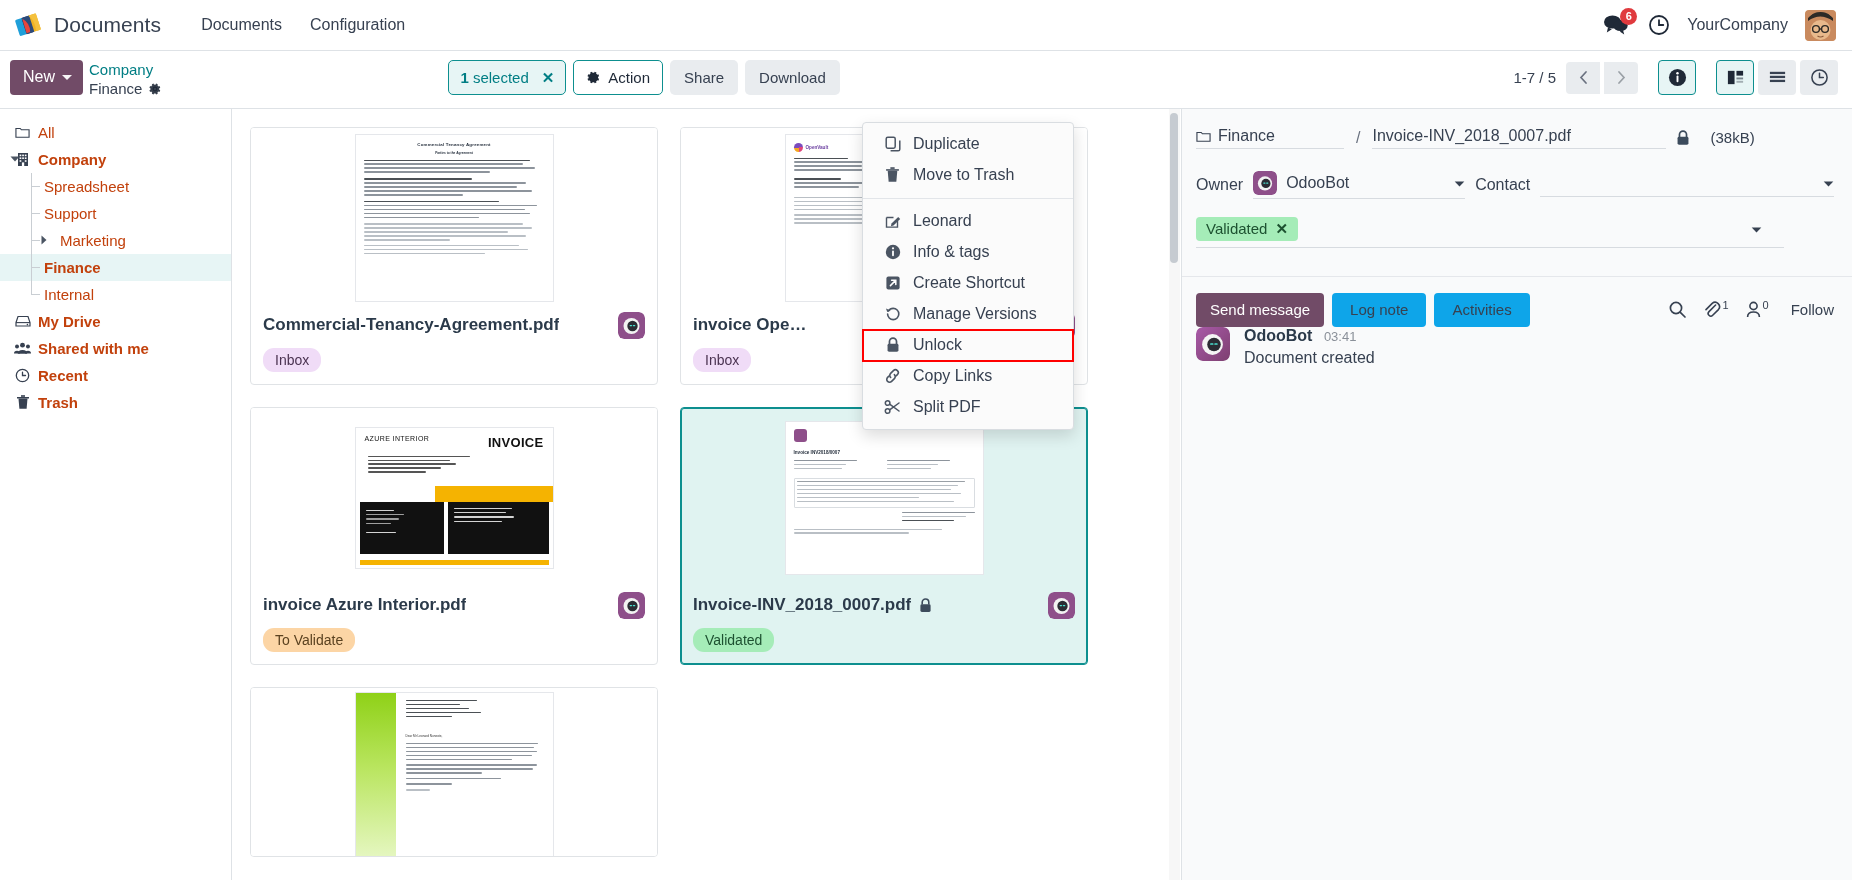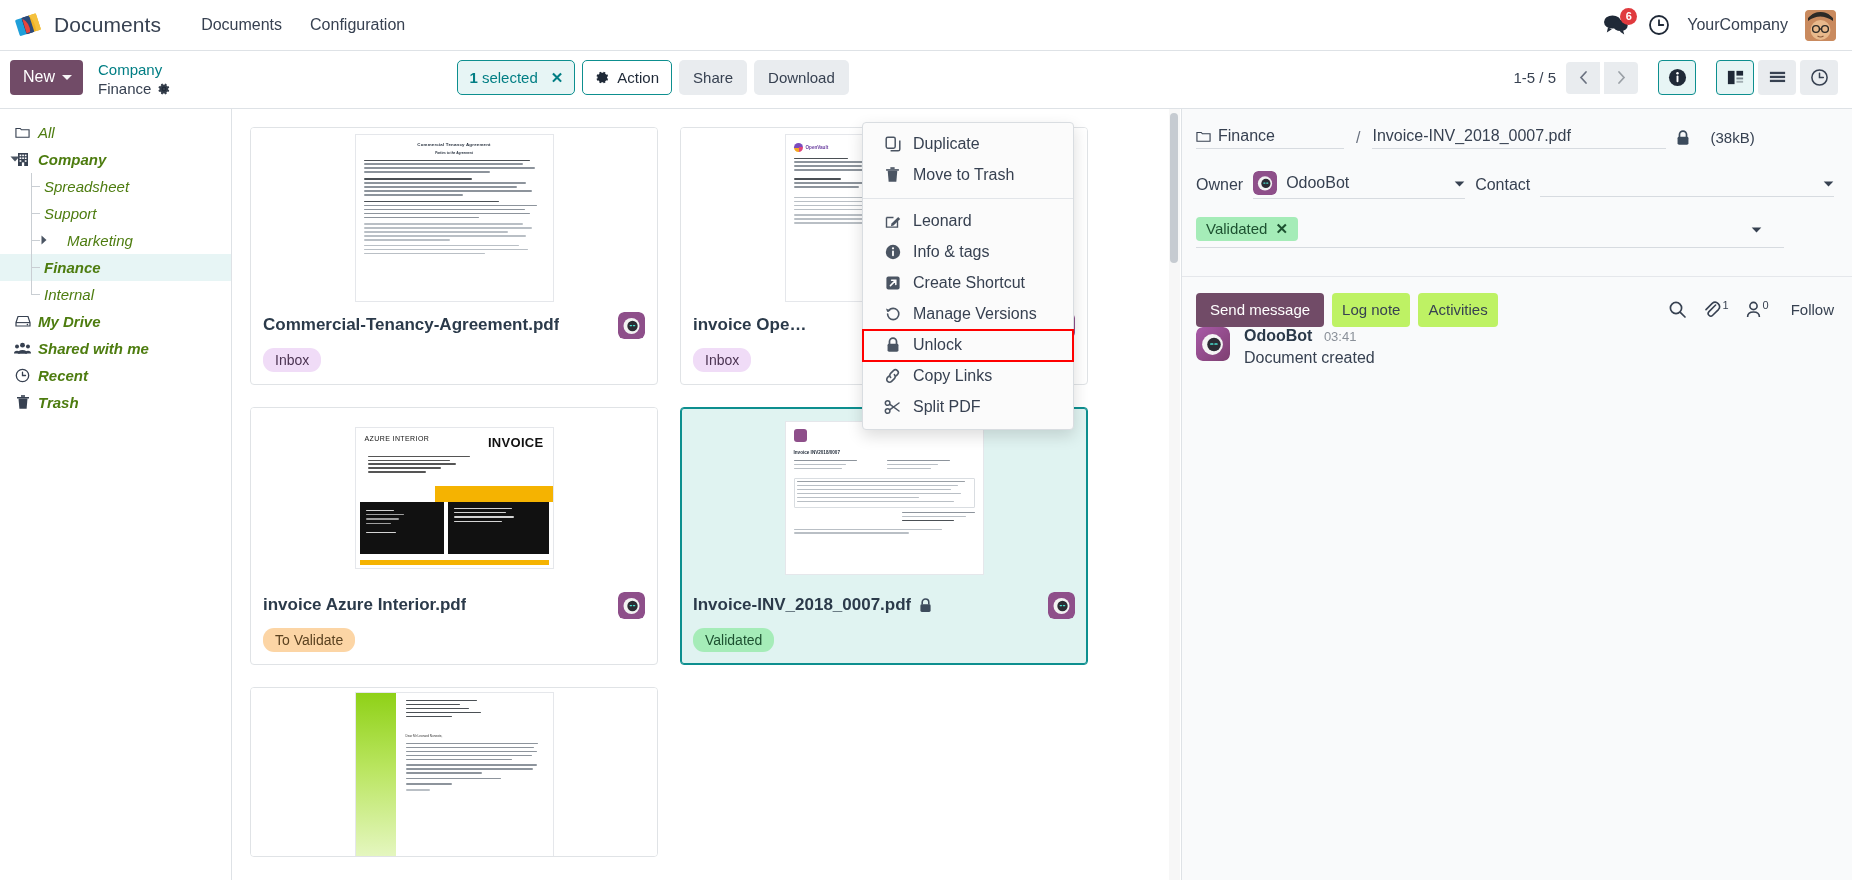--- a/index.html
+++ b/index.html
@@ -47,21 +47,21 @@
 
   
   .control-panel {
     min-height: 56px;
     background: #ffffff;
     border-bottom: 1px solid #dee2e6;
     display: flex; align-items: flex-start;
     padding: 9px 14px 9px 10px;
     position: relative; z-index: 30;
   }
-  .cp-left { display: flex; align-items: flex-start; gap: 15px; }
+  .cp-left { display: flex; align-items: flex-start; gap: 6px; }
   .btn-new {
     background: #714b67; color: #fff; border: none; border-radius: 4px;
     font-size: 16px; padding: 6px 11px 7px 13px; cursor: pointer;
     display: flex; align-items: center; gap: 7px; height: 35px;
   }
   .caret-down-sm {
     width: 0; height: 0; border-left: 5px solid currentColor; border-right: 5px solid currentColor;
     border-top: 5px solid currentColor; border-bottom: 0;
     color: #fff; opacity: .95;
     border-left-color: transparent; border-right-color: transparent;
@@ -110,21 +110,21 @@
 
   
   .sidebar {
     width: 232px; min-width: 232px; background: #ffffff;
     border-right: 1px solid #dee2e6;
     padding: 10px 0 0 0; overflow: hidden; font-size: 15px;
   }
   .side-row {
     display: flex; align-items: center; gap: 7px;
     padding: 5px 10px 5px 14px; cursor: pointer; position: relative;
-    white-space: nowrap; color: #4d7c0f; font-style: italic;
+    white-space: nowrap; color: #c2410c;
   }
   .side-row.selected { background: #e7f5f5; font-weight: 700; }
   .side-row.root { font-weight: 700; }
   .side-row.child { padding-left: 44px; }
   .side-caret {
     position: absolute; left: 8px; width: 14px; height: 14px;
     display: flex; align-items: center; justify-content: center; color: #4b5563;
   }
   .tree-line {
     position: absolute; left: 31px; top: 0; bottom: 0; width: 1px; background: #c9ced3;
@@ -271,22 +271,22 @@
   .tag-x { color: #1d5130; font-weight: 700; cursor: pointer; }
 
   .rp-divider { height: 1px; background: #e5e7eb; margin: 22px 0 0 0; }
   .chatter { padding: 16px 18px 0 14px; display: flex; flex-direction: column; flex:1; min-height:0;}
   .chatter-tools { display: flex; align-items: center; gap: 8px; }
   .btn-send {
     background: #714b67; color: #fff; border: none; border-radius: 4px;
     font-size: 15px; padding: 8px 14px; cursor: pointer; height: 34px;
   }
   .btn-chat {
-    background: #bef264; color: #374151; border: none; border-radius: 4px;
-    font-size: 15px; padding: 8px 10px; cursor: pointer; height: 34px;
+    background: #0ea5e9; color: #374151; border: none; border-radius: 4px;
+    font-size: 15px; padding: 8px 18px; cursor: pointer; height: 34px;
   }
   .chat-icons { margin-left: auto; display: flex; align-items: center; gap: 16px; }
   .ci { display: flex; align-items: flex-start; gap: 1px; color: #374151; cursor: pointer; }
   .ci sup { font-size: 11px; line-height: 1; }
   .follow-btn { font-size: 15px; color: #374151; cursor: pointer; margin-left: 6px; }
 
   .date-sep { display: flex; align-items: center; gap: 12px; margin: 28px 0 18px 0; }
   .date-sep .ln { flex: 1; height: 1px; background: #e2e5e9; }
   .date-sep span { font-size: 14px; color: #6b7280; }
 
@@ -406,21 +406,21 @@
             <path fill="#1f2937" d="M14 9.4l-1.2-.5a4.9 4.9 0 000-1.8l1.2-.5-.8-2-1.2.5a5 5 0 00-1.3-1.3l.5-1.2-2-.8-.5 1.2a4.9 4.9 0 00-1.8 0L6.4 1.8l-2 .8.5 1.2a5 5 0 00-1.3 1.3l-1.2-.5-.8 2 1.2.5a4.9 4.9 0 000 1.8l-1.2.5.8 2 1.2-.5a5 5 0 001.3 1.3l-.5 1.2 2 .8.5-1.2a4.9 4.9 0 001.8 0l.5 1.2 2-.8-.5-1.2a5 5 0 001.3-1.3l1.2.5.8-2z"></path>
           </svg>
         </span>
         <span>Action</span>
       </button>
       <button class="btn-plain">Share</button>
       <button class="btn-plain">Download</button>
     </div>
 
     <div class="cp-right">
-      <span class="pager">1-5 / 5</span>
+      <span class="pager">1-7 / 5</span>
       <button class="pager-btn first">
         <svg width="13" height="15" viewBox="0 0 13 15">
             <path d="M9 2 L4 7.5 L9 13" fill="none" stroke="#6b7280" stroke-width="1.7" stroke-linecap="round"></path>
           </svg>
       </button>
       <button class="pager-btn last">
         <svg width="13" height="15" viewBox="0 0 13 15">
             <path d="M4 2 L9 7.5 L4 13" fill="none" stroke="#9aa0a6" stroke-width="1.7" stroke-linecap="round"></path>
           </svg>
       </button>
@@ -505,21 +505,21 @@
         <span>Support</span>
       </div>
       <div class="side-row child">
         <span class="tree-line"></span>
         <span class="tree-tick"></span>
         <span style="position:absolute;left:40px;display:flex;">
           <svg width="8" height="10" viewBox="0 0 8 10">
               <path d="M1.5 0.5 L6.5 5 L1.5 9.5z" fill="#4b5563"></path>
             </svg>
         </span>
-        <span style="margin-left:23px;">Marketing</span>
+        <span style="margin-left:16px;">Marketing</span>
       </div>
       <div class="side-row child selected">
         <span class="tree-line"></span>
         <span class="tree-tick"></span>
         <span>Finance</span>
       </div>
       <div class="side-row child">
         <span class="tree-line" style="bottom:50%;"></span>
         <span class="tree-tick"></span>
         <span>Internal</span>

